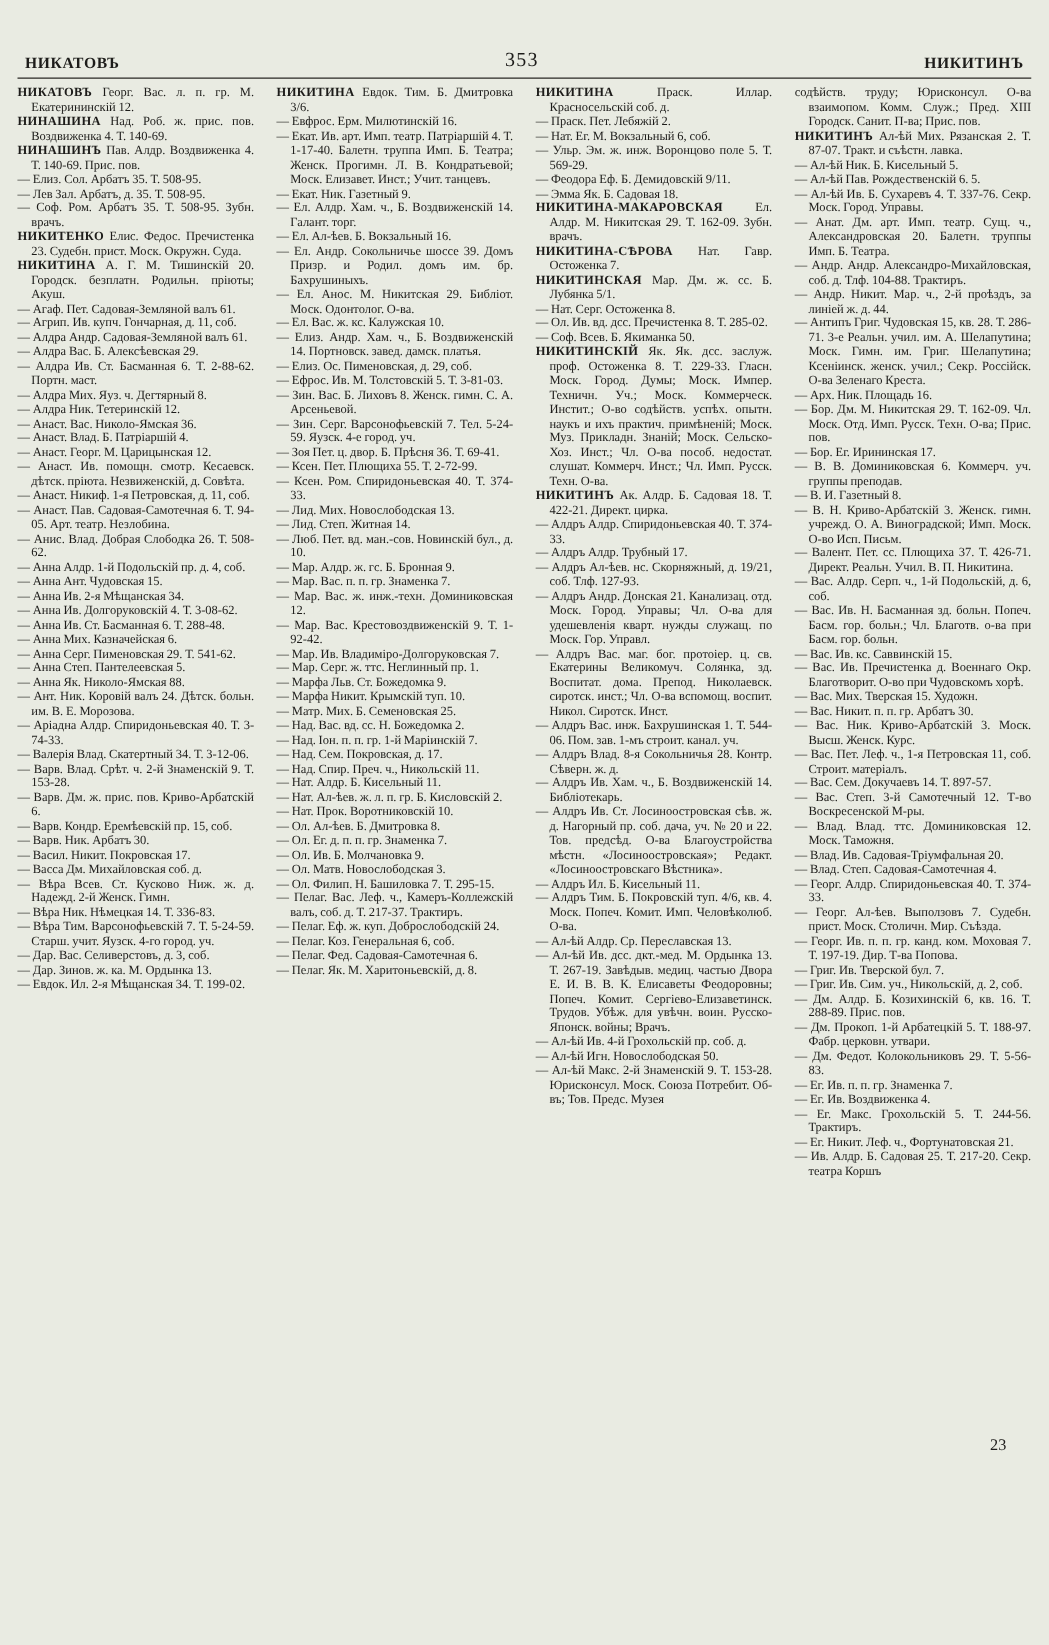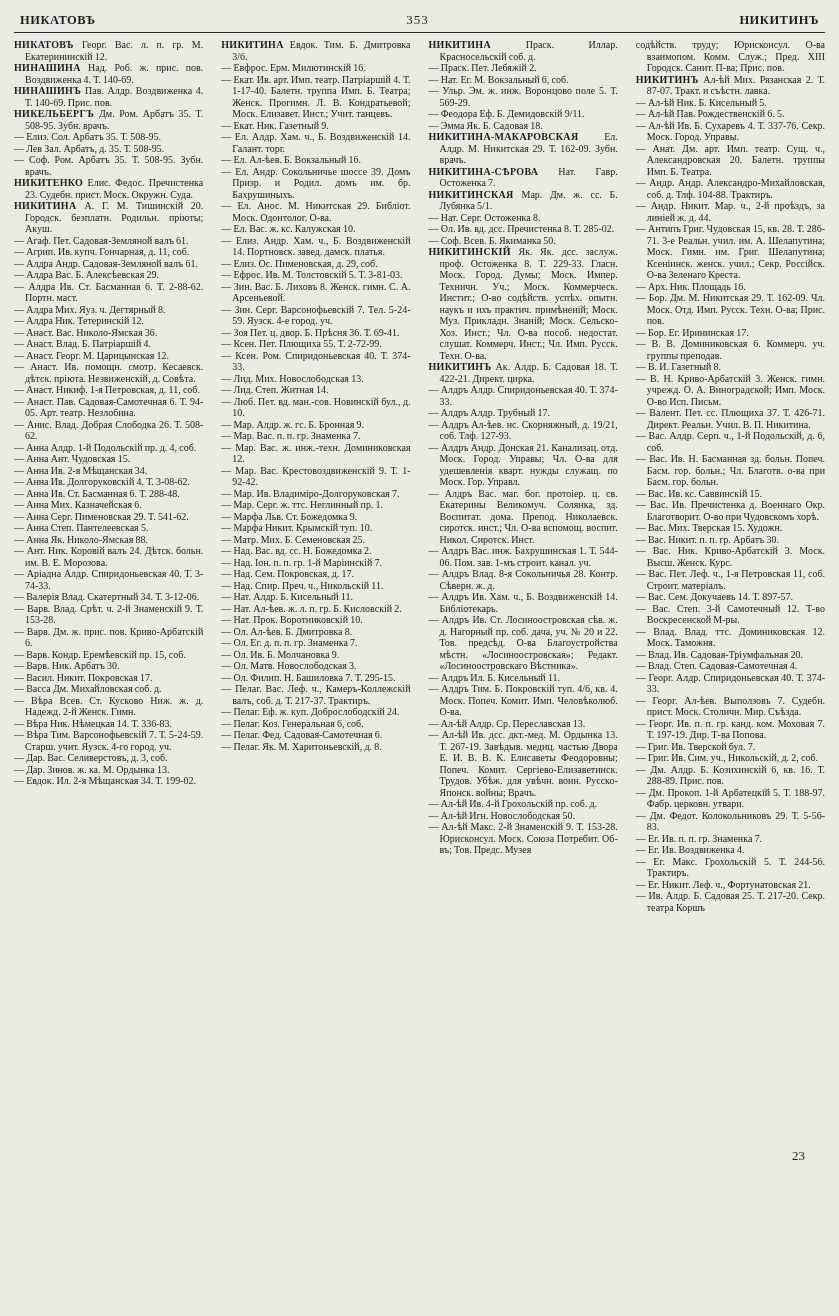--- a/index.html
+++ b/index.html
@@ -22,22 +22,23 @@
     justify-content:space-between;
     align-items:flex-end;
     padding:2px 6px 3px 6px;
   }
   .running-head .side{
     font-weight:bold;
     font-size:12.5px;
     letter-spacing:.5px;
   }
   .running-head .folio{
-    font-size:13px;
+    font-size:16px;
     letter-spacing:1px;
+    margin-top:28px;
   }
   .head-rule{
     border:none;
     border-top:1.6px solid #2a2925;
     margin:1px 0 6px 0;
   }
   .columns{
     display:grid;
     grid-template-columns:repeat(4,1fr);
     column-gap:18px;
@@ -76,21 +77,20 @@
     <span class="side">НИКИТИНЪ</span>
   </div>
 
   <hr class="head-rule">
 
   <div class="columns">
     <div class="column">
         <p class="entry"><b>НИКАТОВЪ </b>Георг. Вас. л. п. гр. М. Екатерининскій 12.</p>
         <p class="entry"><b>НИНАШИНА </b>Над. Роб. ж. прис. пов. Воздвиженка 4. Т. 140-69.</p>
         <p class="entry"><b>НИНАШИНЪ </b>Пав. Алдр. Воздвиженка 4. Т. 140-69. Прис. пов.</p>
-        <p class="entry"><b>НИКЕЛЬБЕРГЪ </b>Дм. Ром. Арбатъ 35. Т. 508-95. Зубн. врачъ.</p>
         <p class="entry">— Елиз. Сол. Арбатъ 35. Т. 508-95.</p>
         <p class="entry">— Лев Зал. Арбатъ, д. 35. Т. 508-95.</p>
         <p class="entry">— Соф. Ром. Арбатъ 35. Т. 508-95. Зубн. врачъ.</p>
         <p class="entry"><b>НИКИТЕНКО </b>Елис. Федос. Пречистенка 23. Судебн. прист. Моск. Окружн. Суда.</p>
         <p class="entry"><b>НИКИТИНА </b>А. Г. М. Тишинскій 20. Городск. безплатн. Родильн. пріюты; Акуш.</p>
         <p class="entry">— Агаф. Пет. Садовая-Земляной валъ 61.</p>
         <p class="entry">— Агрип. Ив. купч. Гончарная, д. 11, соб.</p>
         <p class="entry">— Алдра Андр. Садовая-Земляной валъ 61.</p>
         <p class="entry">— Алдра Вас. Б. Алексѣевская 29.</p>
         <p class="entry">— Алдра Ив. Ст. Басманная 6. Т. 2-88-62. Портн. маст.</p>

